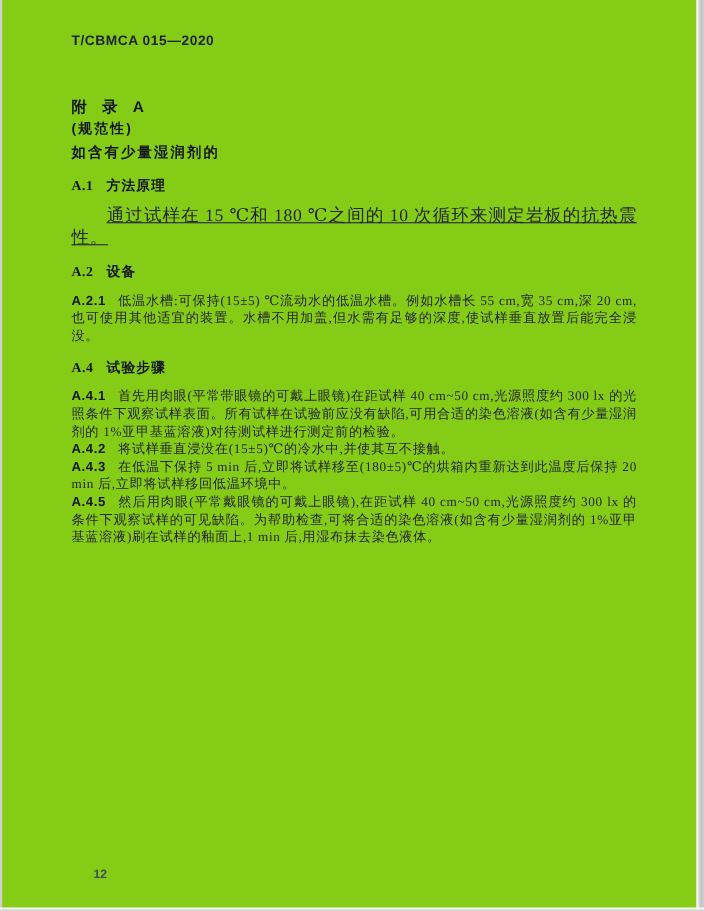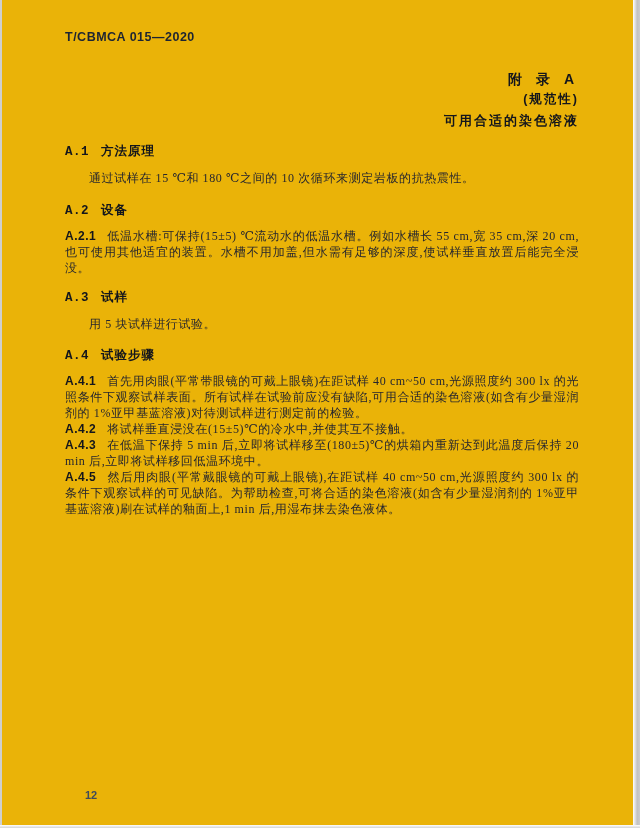--- a/index.html
+++ b/index.html
@@ -6,21 +6,21 @@
   body {
     width: 640px; height: 828px;
     background: #ffffff;
     font-family: "Liberation Serif", "DejaVu Serif", serif;
     color: #26262e;
     position: relative;
     overflow: hidden;
   }
   .page {
     position: absolute; inset: 0;
-    background: #eab308;
+    background: #84cc16;
   }
   
   .edge-left {
     position: absolute; left: 0; top: 0; bottom: 0; width: 2px;
     background: #cfcfcf;
   }
   .edge-right {
     position: absolute; right: 0; top: 0; bottom: 0; width: 7px;
     background: linear-gradient(to right, #ffffff, #c2c2c2 60%, #cccccc);
   }
@@ -31,49 +31,50 @@
   .content {
     position: absolute; left: 65px; top: 30px; width: 514px;
   }
   .std-number {
     font-family: "Liberation Sans", "DejaVu Sans", sans-serif;
     font-weight: bold;
     font-size: 12.5px;
     color: #1c2433;
     letter-spacing: 0.5px;
   }
-  .appendix-head { text-align: right; margin-top: 26px; }
+  .appendix-head { text-align: left; margin-top: 44px; }
   .appendix-label {
     font-family: "Liberation Sans", "DejaVu Sans", sans-serif;
     font-weight: bold; font-size: 14px; color: #14161c;
     letter-spacing: 5px; line-height: 19px;
   }
   .appendix-normative {
     font-family: "Liberation Sans", "DejaVu Sans", sans-serif;
     font-weight: bold; font-size: 12.5px; color: #14161c;
     letter-spacing: 2px; line-height: 19px; margin-top: 1px;
   }
   .appendix-title {
     font-family: "Liberation Sans", "DejaVu Sans", sans-serif;
     font-weight: bold; font-size: 13px; color: #14161c;
     letter-spacing: 2px; line-height: 19px; margin-top: 2px;
   }
   .section { margin-top: 0; }
   .sec-heading {
-    font-family: Liberation Mono, monospace;
+    font-family: Liberation Serif, serif;
     font-weight: bold; font-size: 12.5px; color: #14161c;
     margin-top: 13px; margin-bottom: 9px;
     letter-spacing: 1px;
   }
   .sec-heading .sec-num { margin-right: 12px; letter-spacing: 0.5px; }
   .para {
-    font-size: 12px; line-height: 19.5px;
+    font-size: 16px; line-height: 19.5px;
     text-indent: 2em; text-align: justify;
     margin: 0 0 3px 0;
     letter-spacing: 0.6px;
+    text-decoration: underline;
   }
   .clause {
     font-size: 12px; line-height: 16px;
     text-align: justify; margin: 0;
     letter-spacing: 0.6px;
   }
   .clause-num {
     font-family: "Liberation Sans", "DejaVu Sans", sans-serif;
     font-weight: bold; color: #14161c;
     margin-right: 11px; letter-spacing: 0.5px;
@@ -92,45 +93,39 @@
   <div class="edge-right"></div>
   <div class="edge-bottom"></div>
 
   <div class="content">
 
     <div class="std-number">T/CBMCA 015—2020</div>
 
     <div class="appendix-head">
       <div class="appendix-label">附 录 A</div>
       <div class="appendix-normative">(规范性)</div>
-      <div class="appendix-title">可用合适的染色溶液</div>
+      <div class="appendix-title">如含有少量湿润剂的</div>
     </div>
 
     <div class="section">
       <div class="sec-heading">
         <span class="sec-num">A.1</span><span>方法原理</span>
       </div>
       <p class="para">通过试样在 15 ℃和 180 ℃之间的 10 次循环来测定岩板的抗热震性。</p>
     </div>
 
     <div class="section">
       <div class="sec-heading">
         <span class="sec-num">A.2</span><span>设备</span>
       </div>
       <p class="clause">
         <span class="clause-num">A.2.1</span><span>低温水槽:可保持(15±5) ℃流动水的低温水槽。例如水槽长 55 cm,宽 35 cm,深 20 cm,也可使用其他适宜的装置。水槽不用加盖,但水需有足够的深度,使试样垂直放置后能完全浸没。</span>
       </p>
     </div>
 
-    <div class="section">
-      <div class="sec-heading">
-        <span class="sec-num">A.3</span><span>试样</span>
-      </div>
-      <p class="para">用 5 块试样进行试验。</p>
-    </div>
 
     <div class="section">
       <div class="sec-heading">
         <span class="sec-num">A.4</span><span>试验步骤</span>
       </div>
       <p class="clause">
         <span class="clause-num">A.4.1</span><span>首先用肉眼(平常带眼镜的可戴上眼镜)在距试样 40 cm~50 cm,光源照度约 300 lx 的光照条件下观察试样表面。所有试样在试验前应没有缺陷,可用合适的染色溶液(如含有少量湿润剂的 1%亚甲基蓝溶液)对待测试样进行测定前的检验。</span>
       </p>
       <p class="clause">
         <span class="clause-num">A.4.2</span><span>将试样垂直浸没在(15±5)℃的冷水中,并使其互不接触。</span>

